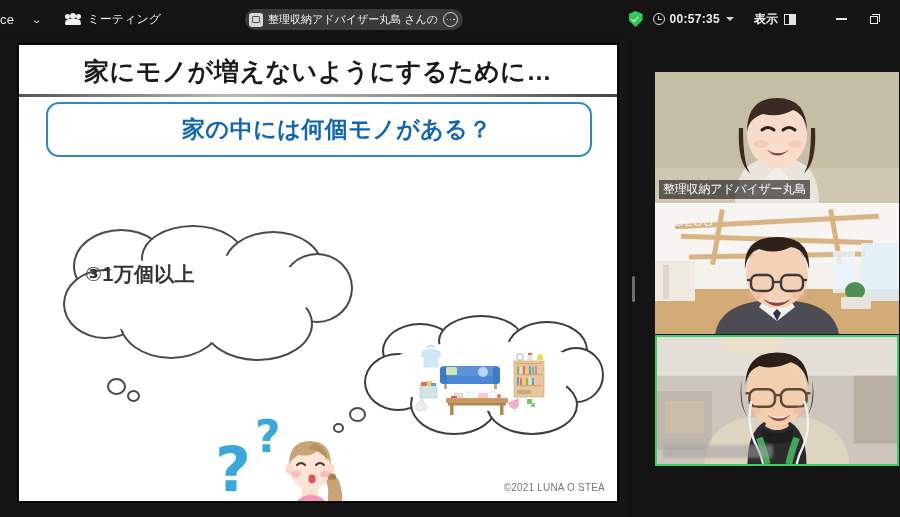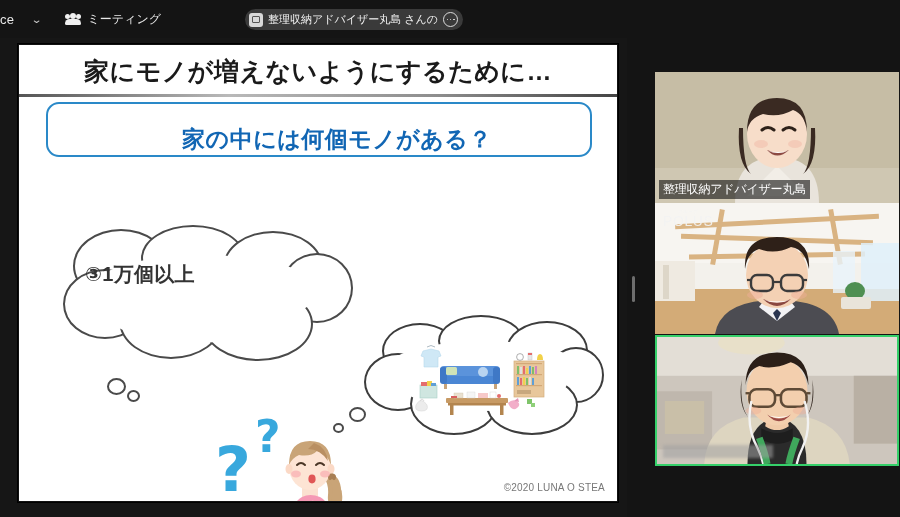--- a/index.html
+++ b/index.html
@@ -92,21 +92,21 @@
     text-align: center; font-size: 25px; font-weight: 700; color: #1a1a1a;
     letter-spacing: .5px;
   }
   .title-rule {
     position: absolute; top: 49px; left: 0; width: 100%; height: 3px;
     background: linear-gradient(to right, #555, #b9b9b9 35%, #8d8d8d 70%, #444);
   }
   .q-box {
     position: absolute; left: 27px; top: 57px; width: 546px; height: 55px;
     border: 2.2px solid #2a89c8; border-radius: 13px; background: #fff;
-    display: flex; align-items: flex-end; justify-content: center; padding-left: 36px;
+    display: flex; align-items: center; justify-content: center; padding-left: 36px;
   }
   .q-box-text { font-size: 23px; font-weight: 700; color: #1166b4; letter-spacing: .5px; }
 
   
   .bubble-a { position: absolute; left: 44px; top: 180px; width: 290px; height: 145px; }
   .bubble-a .lobe { position: absolute; background: #fff; border: 2px solid #4a4a4a; border-radius: 50%; }
   .answers {
     position: absolute; left: 22px; top: 36px; width: 250px;
     font-size: 20px; font-weight: 700; color: #333; line-height: 1.32;
     z-index: 5; letter-spacing: .3px;
@@ -181,20 +181,45 @@
           <s></s>
         </span>
       <span class="share-title">整理収納アドバイザー丸島 さんの</span>
       <span class="dots-btn">
           <b></b>
           <b></b>
           <b></b>
         </span>
     </div>
 
+    <div class="tb-right">
+      <span class="shield"></span>
+      <span class="timer-group">
+        <span class="clock-ico"></span>
+        <span class="timer-text">00:57:35</span>
+        <span class="caret"></span>
+      </span>
+      <span class="view-group">
+        <span class="view-label">表示</span>
+        <span class="layout-ico">
+            <u></u>
+            <s></s>
+          </span>
+      </span>
+      <span class="win-btn">
+          <span class="min-glyph"></span>
+        </span>
+      <span class="win-btn">
+          <span class="restore-glyph">
+            <i></i>
+            <i></i>
+          </span>
+        </span>
+      <span class="edge-sliver"></span>
+    </div>
   </div>
 
   <div id="stage">
     <div id="slide">
 
       <div class="slide-title">家にモノが増えないようにするために…</div>
       <div class="title-rule"></div>
 
       <div class="q-box">
         <span class="q-box-text">家の中には何個モノがある？</span>
@@ -334,21 +359,21 @@
 
         <path d="M25 38 q4 -4 8 0" fill="none" stroke="#4a3626" stroke-width="2" stroke-linecap="round"></path>
         <path d="M44 38 q4 -4 8 0" fill="none" stroke="#4a3626" stroke-width="2" stroke-linecap="round"></path>
 
         <ellipse cx="24" cy="47" rx="5" ry="3.4" fill="#f9b6b6" opacity=".85"></ellipse>
         <ellipse cx="53" cy="47" rx="5" ry="3.4" fill="#f9b6b6" opacity=".85"></ellipse>
 
         <ellipse cx="40" cy="52" rx="3.6" ry="4.4" fill="#e05656"></ellipse>
       </svg>
 
-      <div class="copyright">©2020 LUNA O STEA</div>
+      <div class="copyright">©2021 LUNA O STEA</div>
     </div>
   </div>
 
   <div id="divider">
     <span class="grip"></span>
   </div>
 
   <div id="videos">
 
     <div class="tile tile-1">

